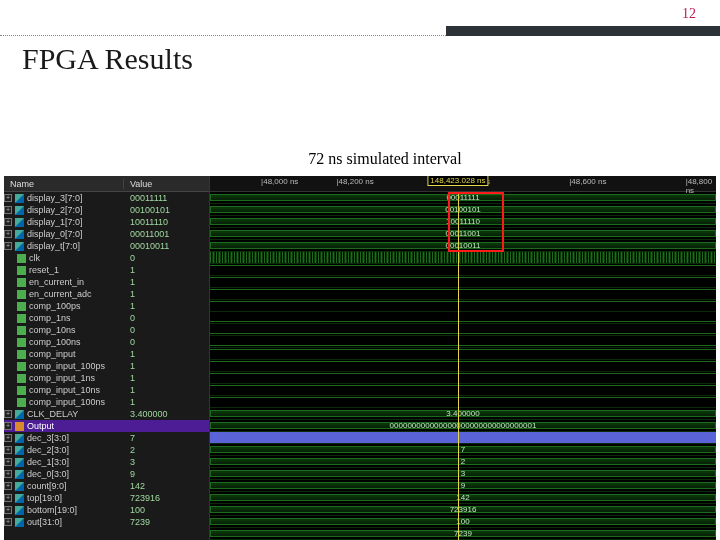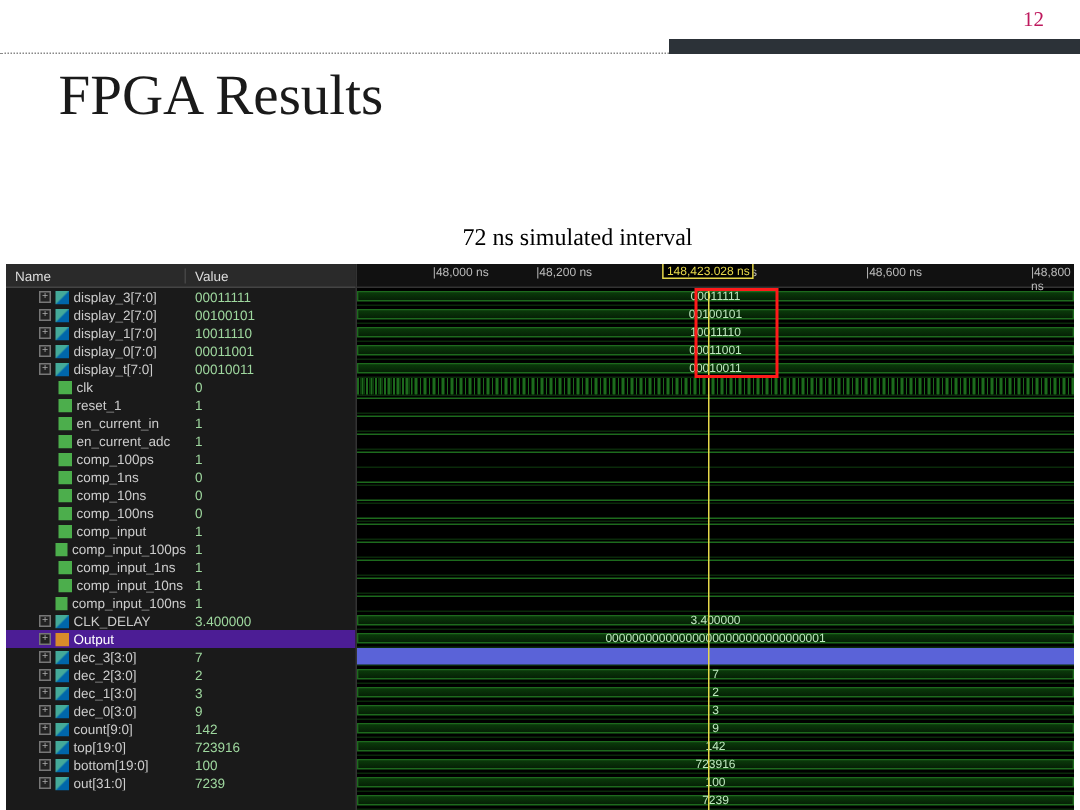--- a/index.html
+++ b/index.html
@@ -1,34 +1,34 @@
 <!DOCTYPE html>
 <html><head>
 <meta charset="utf-8">
 <style>
   * { margin: 0; padding: 0; box-sizing: border-box; }
   body { width: 720px; height: 540px; background: #fff; font-family: Georgia, 'Times New Roman', serif; position: relative; overflow: hidden; }
   .page-number { position: absolute; top: 6px; right: 24px; font-size: 14px; color: #be185d; z-index: 5; }
   .top-bar { position: absolute; top: 26px; left: 0; right: 0; height: 10px; display: flex; }
   .top-bar-left { width: 62%; height: 100%; border-bottom: 1px dotted #888; }
   .top-bar-right { width: 38%; height: 100%; background: #2c3238; }
-  .page-title { position: absolute; top: 42px; left: 22px; font-size: 38px; font-weight: 400; color: #1a1a1a; margin-left: 17px; }
+  .page-title { position: absolute; top: 42px; left: 22px; font-size: 30px; font-weight: 400; color: #1a1a1a; }
   .caption { position: absolute; top: 150px; left: 50%; transform: translateX(-50%); font-size: 16px; color: #000; font-family: Georgia, serif; margin-left: 25px; }
 
   .viewer { position: absolute; top: 176px; left: 4px; right: 4px; bottom: 0; background: #000; display: flex; font-family: 'Segoe UI', Arial, sans-serif; font-size: 9px; }
 
   
-  .panel { width: 234px; background: #1a1a1a; border-right: 1px solid #333; display: flex; flex-direction: column; }
+  .panel { width: 206px; background: #1a1a1a; border-right: 1px solid #333; display: flex; flex-direction: column; }
   .panel-header { display: flex; background: #2a2a2a; color: #ddd; height: 16px; align-items: center; border-bottom: 1px solid #444; }
   .panel-header .col-name { width: 120px; padding-left: 6px; border-right: 1px solid #444; }
   .panel-header .col-value { flex: 1; padding-left: 6px; }
   .panel-rows { flex: 1; overflow: hidden; }
   .prow { display: flex; height: 12px; align-items: center; color: #ccc; }
   .prow.hl { background: #4c1d95; color: #fff; }
-  .prow .nm { width: 120px; padding-left: 22px; display: flex; align-items: center; gap: 3px; white-space: nowrap; overflow: hidden; }
+  .prow .nm { width: 120px; padding-left: 0; display: flex; align-items: center; gap: 3px; white-space: nowrap; overflow: hidden; }
   .prow .vl { flex: 1; padding-left: 6px; color: #9fd89f; white-space: nowrap; overflow: hidden; }
   .prow.hl .vl { color: #fff; }
   .expander { width: 8px; height: 8px; border: 1px solid #777; background: #222; color: #aaa; font-size: 7px; line-height: 6px; text-align: center; }
   .sig-icon { width: 9px; height: 9px; display: inline-block; }
   .sig-icon.bus { background: linear-gradient(135deg,#4a9 0%,#4a9 45%,#06a 55%,#06a 100%); }
   .sig-icon.bit { background: #4cae4c; }
   .grp-icon { width: 9px; height: 9px; background: #d88b2a; display: inline-block; }
 
   
   .wave { flex: 1; background: #000; position: relative; overflow: hidden; }

